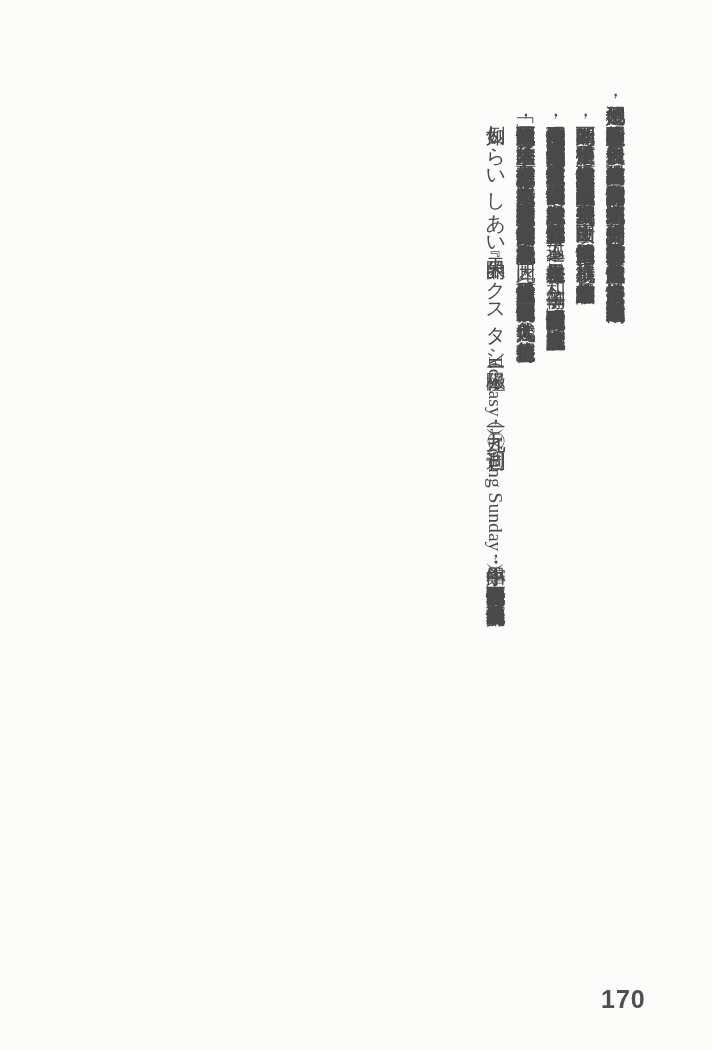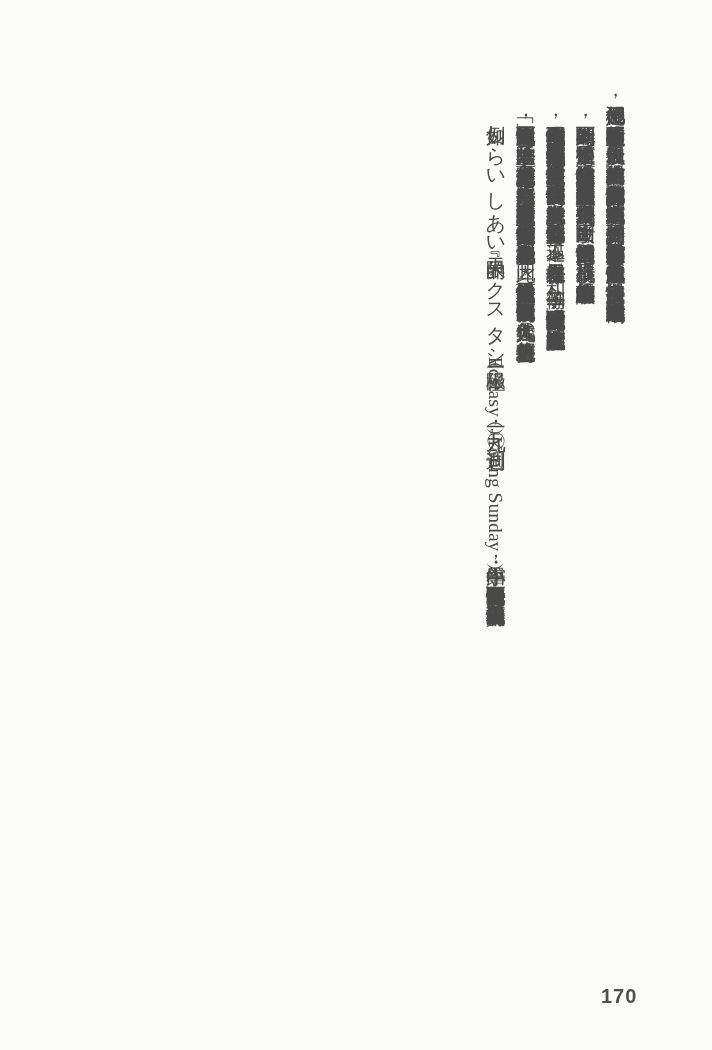--- a/index.html
+++ b/index.html
@@ -36,21 +36,21 @@
   }
   .para.indent {
     text-indent: 1em;
   }
   .page-number {
     position: absolute;
     top: 985px;
     left: 601px;
     font-family: "Liberation Sans", "DejaVu Sans", sans-serif;
     font-weight: bold;
-    font-size: 20px;
+    font-size: 25px;
     color: #4f4f4f;
     letter-spacing: 1px;
   }
 </style>
 </head>
 <body>
 
 <div class="page">
 
   <div class="text-block">

